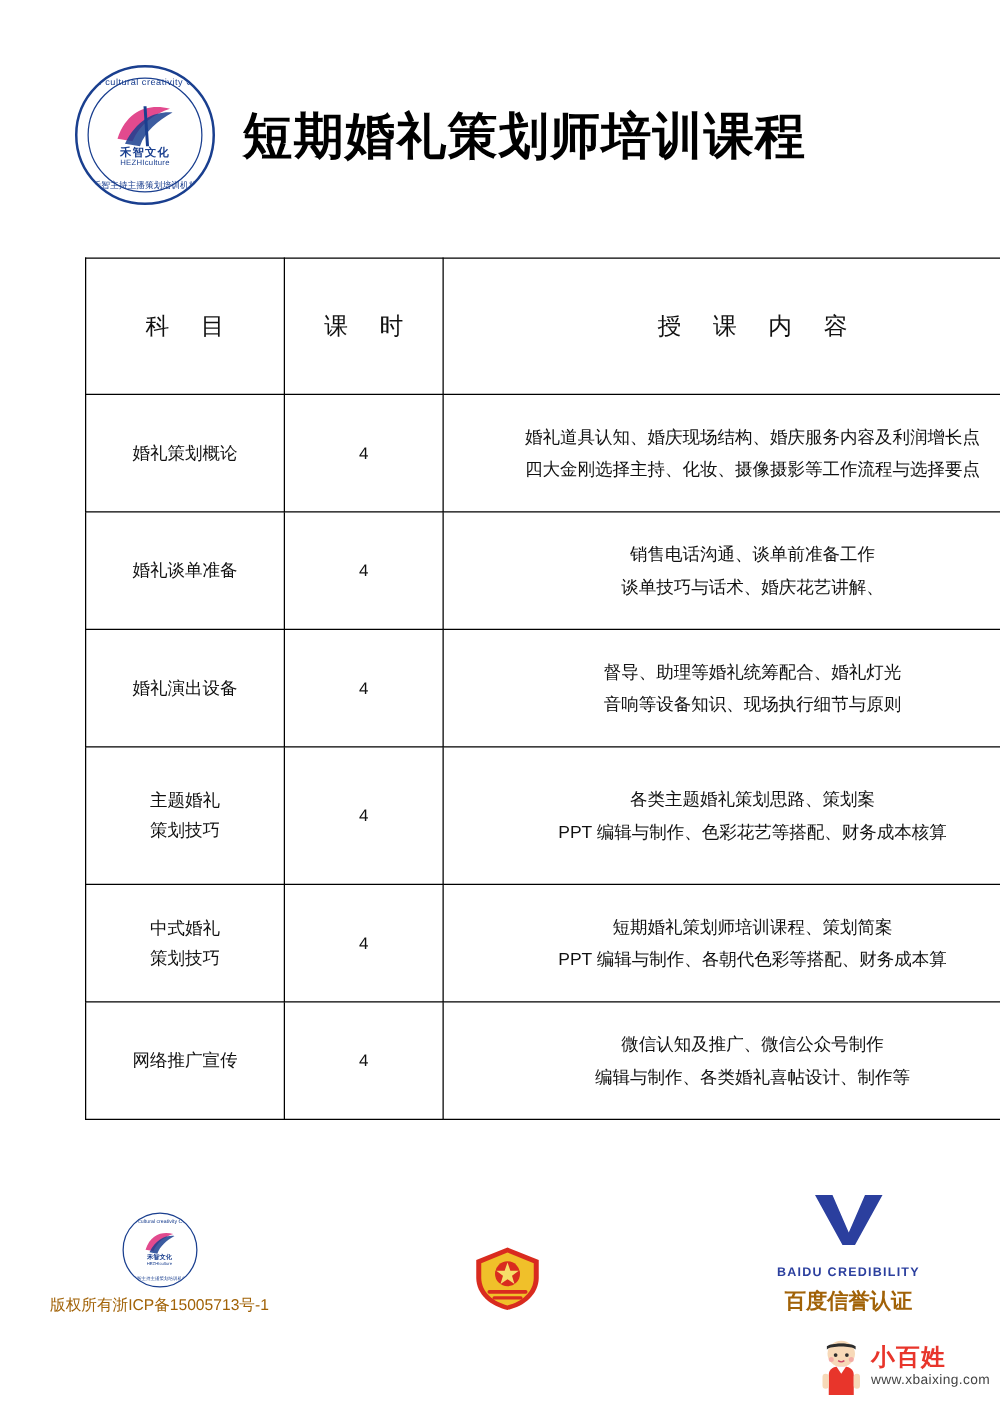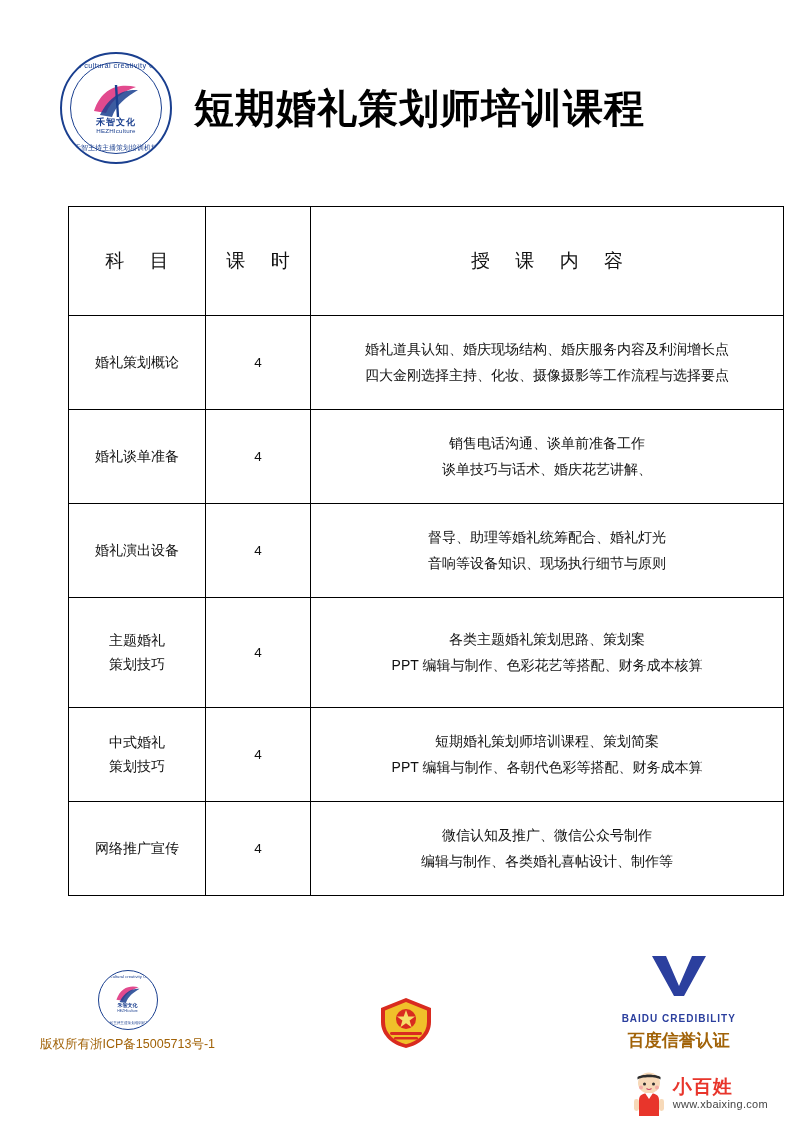--- a/index.html
+++ b/index.html
@@ -107,21 +107,21 @@
     border-collapse: collapse;
     width: 664px;
     table-layout: fixed;
   }
   table.course td, table.course th {
     border: 1px solid #000000;
     vertical-align: middle;
     text-align: center;
     font-size: 13.5px;
     color: #111;
-    padding: 6px 8px;
+    padding: 6px 19px;
   }
   table.course thead td {
     height: 96px;
     font-size: 19px;
     letter-spacing: 10px;
     text-indent: 10px;
     font-weight: normal;
   }
   .col-subject { width: 120px; }
   .col-hours   { width: 88px; }
@@ -213,21 +213,21 @@
     position: absolute; left: 50%; top: 13px; transform: translateX(-50%);
     width: 28px; height: 20px;
   }
 
   .police-badge { width: 58px; height: 54px; }
   .v-badge { width: 70px; height: 48px; }
 
   
   .watermark {
     position: absolute;
-    right: 32px;
+    right: 8px;
     bottom: 12px;
     display: flex;
     align-items: center;
     gap: 6px;
   }
   .wm-figure { width: 36px; height: 46px; }
   .wm-text { line-height: 1.15; }
   .wm-title {
     font-size: 19px;
     font-weight: bold;

